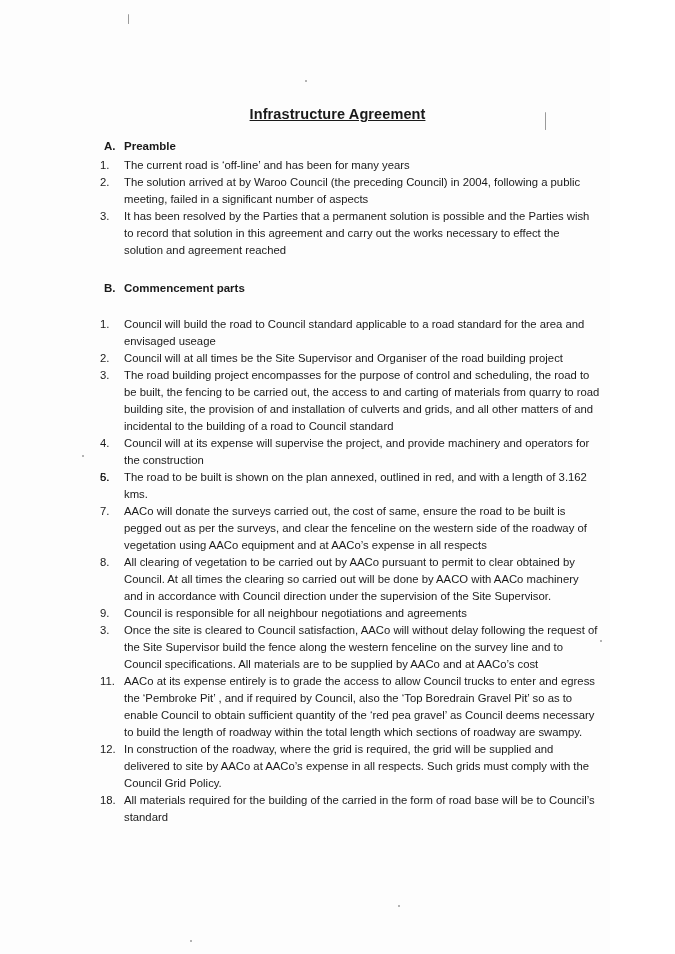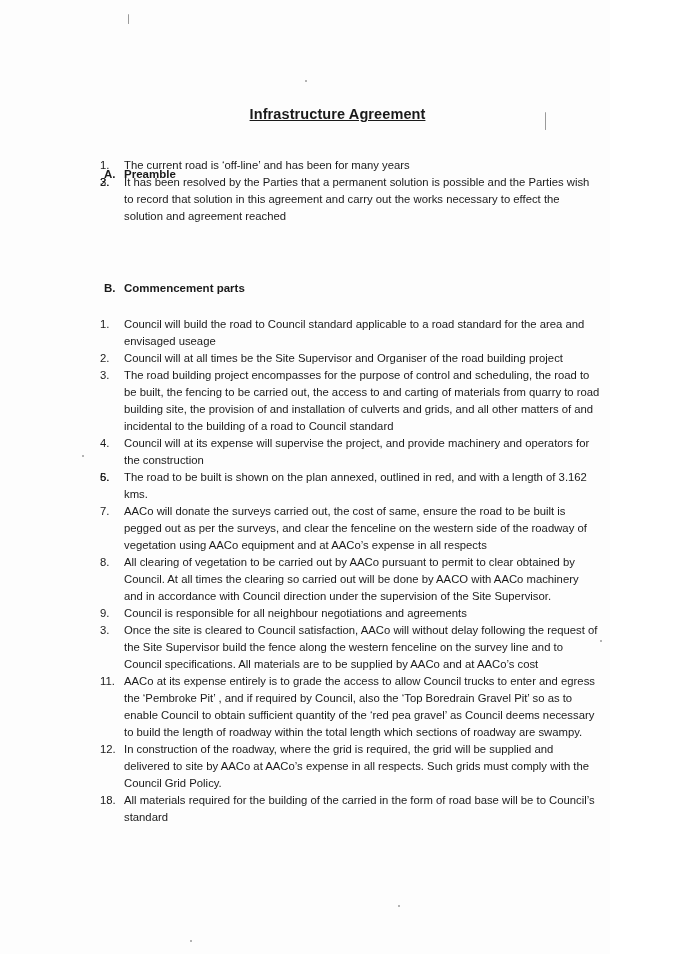--- a/index.html
+++ b/index.html
@@ -22,26 +22,26 @@
   .item .num { position: absolute; left: 0; top: 0; width: 22px; }
   .speck { position: absolute; width: 2px; height: 2px; background: #9a9a9a; border-radius: 1px; }
 </style>
 </head>
 <body>
 
 <div class="page">
 
   <div class="title">Infrastructure Agreement</div>
 
-  <div class="section-head" style="top:140px;margin-top:28px;">
+  <div class="section-head" style="top:140px;">
     <span class="ltr">A.</span><span>Preamble</span>
   </div>
   <ol class="list" style="top:157px;">
     <li class="item"><span class="num">1.</span><span>The current road is ‘off-line’ and has been for many years</span></li>
-    <li class="item"><span class="num">2.</span></li>
+    <li class="item"><span class="num">2.</span><span>The solution arrived at by Waroo Council (the preceding Council) in 2004, following a public meeting, failed in a significant number of aspects</span></li>
     <li class="item"><span class="num">3.</span><span>It has been resolved by the Parties that a permanent solution is possible and the Parties wish to record that solution in this agreement and carry out the works necessary to effect the solution and agreement reached</span></li>
   </ol>
 
   <div class="section-head" style="top:282px;">
     <span class="ltr">B.</span><span>Commencement parts</span>
   </div>
   <ol class="list" style="top:316px;">
     <li class="item"><span class="num">1.</span><span>Council will build the road to Council standard applicable to a road standard for the area and envisaged useage</span></li>
     <li class="item"><span class="num">2.</span><span>Council will at all times be the Site Supervisor and Organiser of the road building project</span></li>
     <li class="item"><span class="num">3.</span><span>The road building project encompasses for the purpose of control and scheduling, the road to be built, the fencing to be carried out, the access to and carting of materials from quarry to road building site, the provision of and installation of culverts and grids, and all other matters of and incidental to the building of a road to Council standard</span></li>

